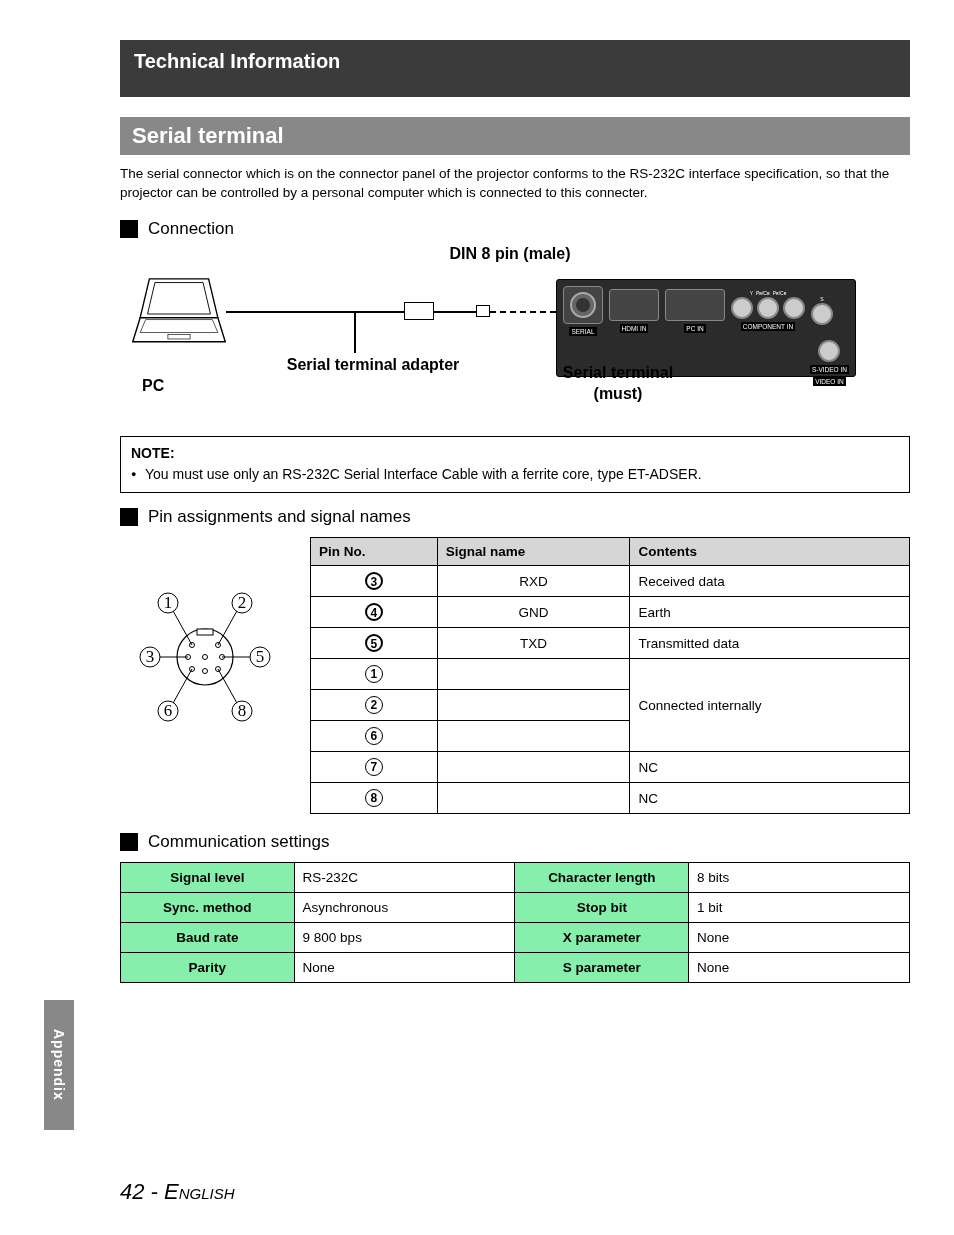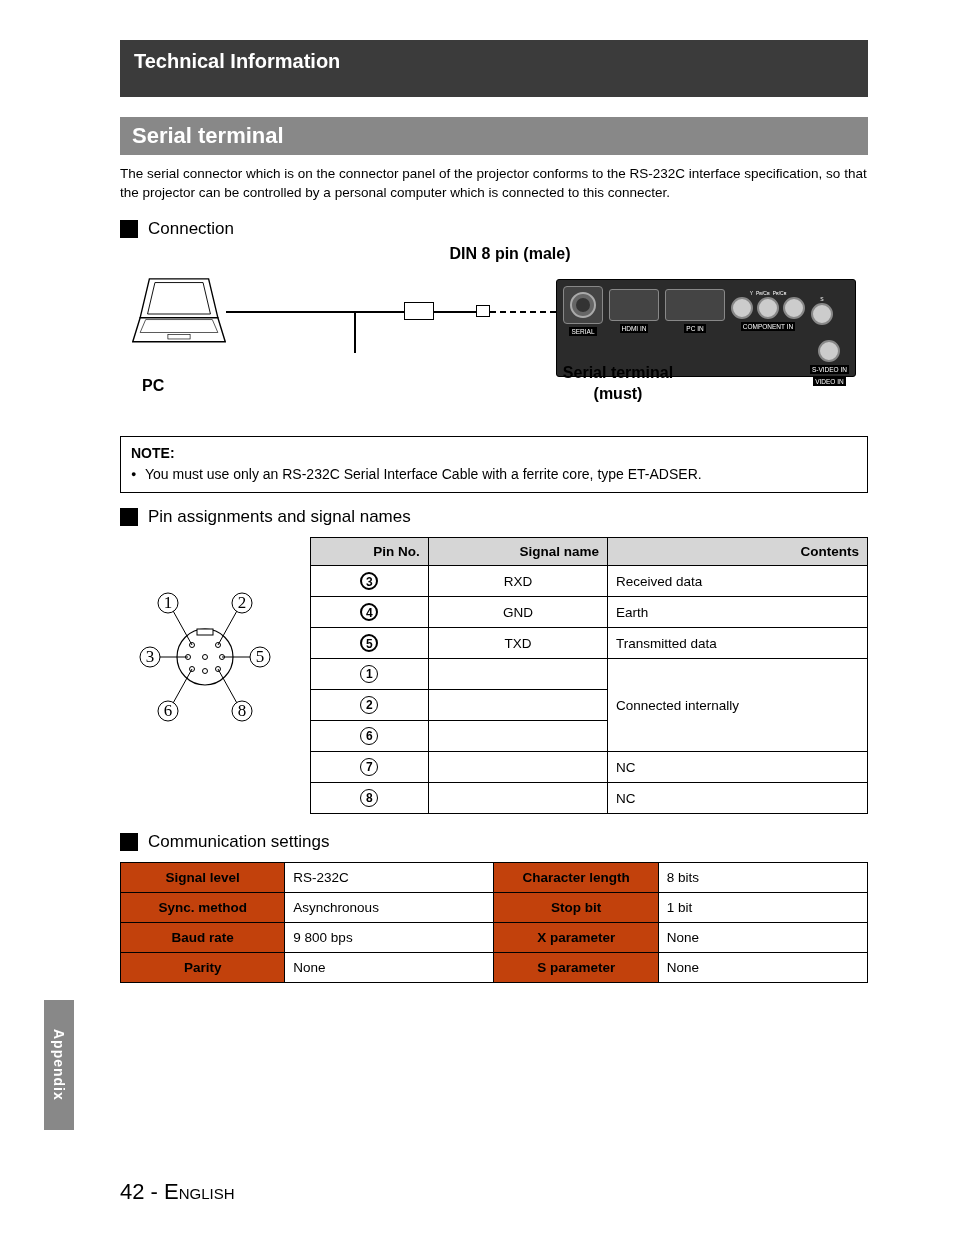--- a/index.html
+++ b/index.html
@@ -5,21 +5,21 @@
   * { box-sizing: border-box; margin: 0; padding: 0; }
   body {
     font-family: Arial, Helvetica, sans-serif;
     width: 954px;
     height: 1235px;
     background: #fff;
     position: relative;
     font-size: 14px;
     color: #000;
   }
-  .page { padding: 40px 86px 0 120px; border-radius: 8px; }
+  .page { padding: 40px 44px 0 120px; border-radius: 8px; }
   .header-bar {
     background: #3b3b3b;
     color: #fff;
     font-weight: bold;
     font-size: 20px;
     padding: 10px 14px 24px 14px;
     margin-bottom: 20px;
   }
   .section-bar {
     background: #888;
@@ -111,49 +111,50 @@
   .note-box li { list-style: none; position: relative; padding-left: 14px; line-height: 1.4; }
   .note-box li::before { content: "●"; font-size: 9px; position: absolute; left: 0; top: 3px; }
 
   .pin-section { display: flex; gap: 20px; align-items: flex-start; margin-bottom: 18px; }
   .pin-diagram { width: 170px; height: 180px; margin-top: 30px; position: relative; }
   .pin-diagram svg { width: 100%; height: 100%; }
   .pin-num { font-size: 17px; font-family: serif; }
 
   .ptable { border-collapse: collapse; flex: 1; font-size: 13.5px; }
   .ptable th, .ptable td { border: 1px solid #000; padding: 6px 8px; }
-  .ptable th { background: #d6d6d6; font-weight: bold; text-align: right; }
+  .ptable th { background: #d6d6d6; font-weight: bold; text-align: left; }
   .ptable td.center { text-align: center; }
   .circ-num {
     display: inline-block; width: 18px; height: 18px; border: 1.5px solid #000; border-radius: 50%;
     text-align: center; line-height: 16px; font-size: 12px; font-weight: bold;
   }
   .strong-circ { border-width: 2px; }
 
   .ctable { border-collapse: collapse; width: 100%; font-size: 13.5px; }
   .ctable th, .ctable td { border: 1px solid #000; padding: 7px 8px; }
-  .ctable th { background: #c2410c; font-weight: bold; text-align: center; width: 22%; }
+  .ctable th { background: #86efac; font-weight: bold; text-align: center; width: 22%; }
   .ctable td { width: 28%; }
 
   .appendix-tab {
     position: absolute;
     left: 44px; top: 1000px;
     width: 30px; height: 130px;
     background: #888;
     color: #fff;
     font-weight: bold;
     font-size: 14px;
     display: flex; align-items: center; justify-content: center;
     writing-mode: vertical-rl;
     letter-spacing: 1px;
   }
 
   .footer {
     position: absolute;
     left: 120px; bottom: 30px;
+    font-style: italic;
     font-size: 22px;
     text-align: right;
   }
   .footer .pg { font-size: 22px; }
   .footer .lang { font-variant: small-caps; }
 </style>
 </head>
 <body>
 
 <div class="page">
@@ -222,20 +223,21 @@
         <div class="port-col">
           <div class="rca"></div>
           <div class="port-label">S-VIDEO IN</div>
           <div class="port-label">VIDEO IN</div>
         </div>
       </div>
     </div>
 
     <div class="diagram-label pc-label">PC</div>
     <div class="diagram-label adapter-label">
+      <div>Serial terminal adapter</div>
     </div>
     <div class="diagram-label serial-term-label">
       <div>Serial terminal</div>
       <div>(must)</div>
     </div>
   </div>
 
   <div class="note-box">
     <div class="title">NOTE:</div>
     <ul>

